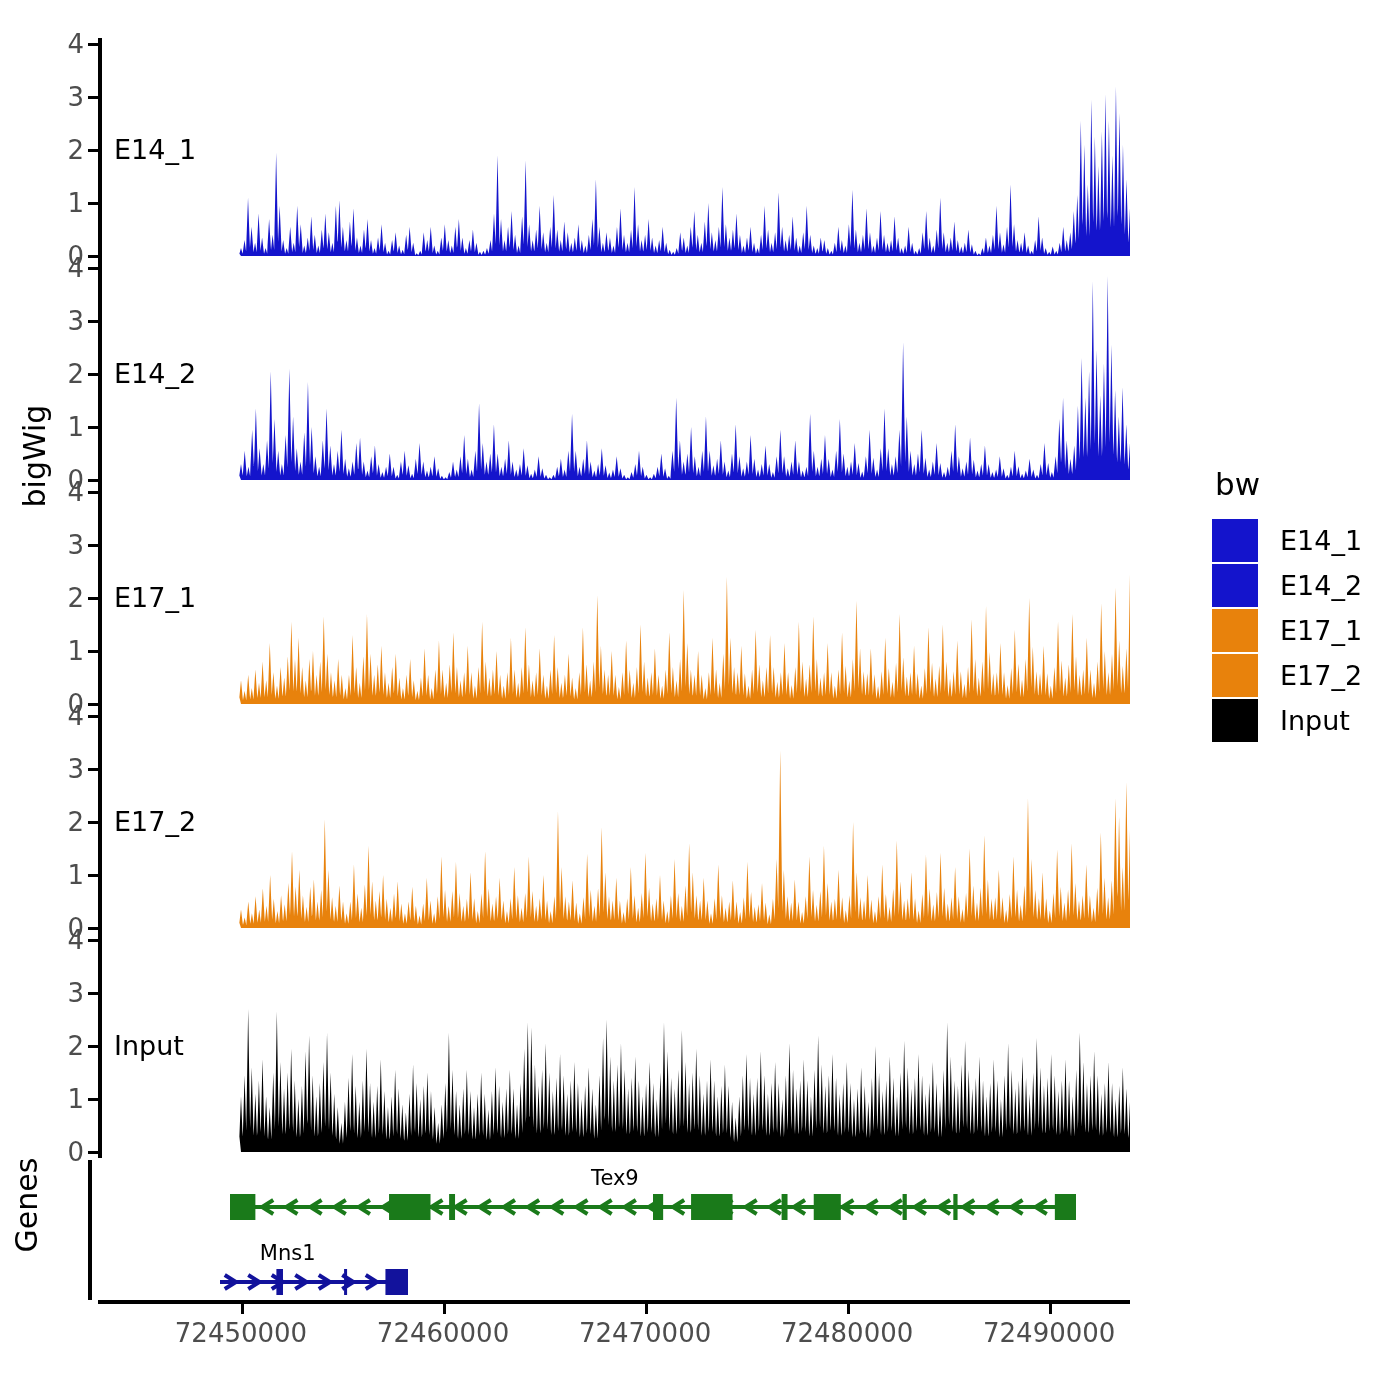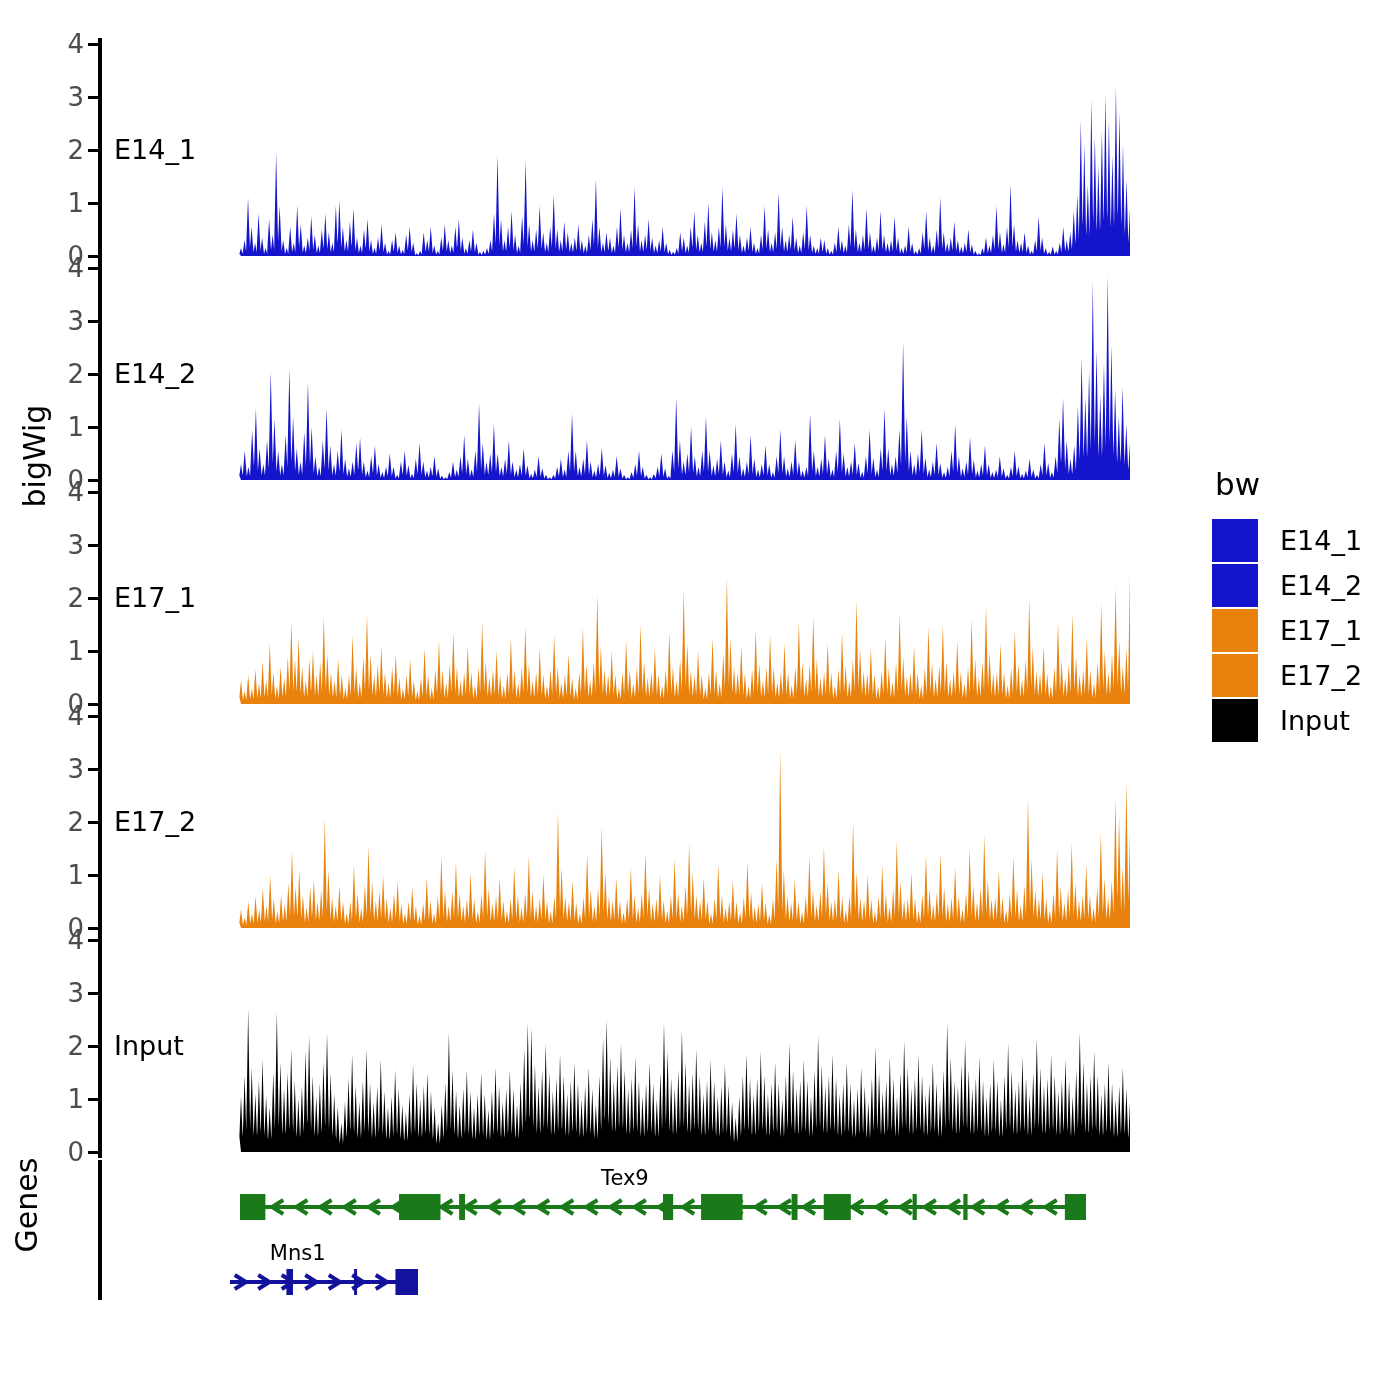--- a/index.html
+++ b/index.html
@@ -36,21 +36,21 @@
     font-size:26px;color:#4d4d4d;
     transform:translateY(-50%);white-space:nowrap;
   }
   .panel-label{
     position:absolute;font-size:27px;color:#000;white-space:nowrap;
   }
   .plotarea{position:absolute;left:4px;top:0;right:0;bottom:0;overflow:hidden;}
   .plotarea svg{display:block;position:absolute;left:0;top:0;}
 
   
-  #genes-panel{position:absolute;left:98px;top:1160px;width:1032px;height:140px;}
+  #genes-panel{position:absolute;left:88px;top:1160px;width:1032px;height:140px;}
   #genes-panel .panel-axis{height:140px;}
   .gene-row{position:absolute;left:4px;height:46px;}
   .gene-label{
     position:absolute;font-size:21px;color:#000;white-space:nowrap;
     transform:translateX(-50%);
   }
 
   
   #xaxis{position:absolute;left:98px;top:1300px;width:1032px;height:40px;}
   #xaxis .axisline{position:absolute;left:0;top:0;width:100%;height:4px;background:#000;}
@@ -241,20 +241,33 @@
             <rect x="56.4" y="4" width="6.580000000000005" height="26" fill="#12129c"></rect>
             <rect x="124.08000000000001" y="4" width="3" height="26" fill="#12129c"></rect>
             <rect x="165.44" y="4" width="22.560000000000002" height="26" fill="#12129c"></rect>
           </svg>
         </div>
       </div>
   <div class="gene-label" style="left: 526.93px; top: 6px;">Tex9</div>
       <div class="gene-label" style="left: 199.68px; top: 81px;">Mns1</div>
     </div>
 
+  <div id="xaxis">
+    <div class="axisline"></div>
+  <div class="xtick" style="left: 143px;"></div>
+      <div class="xticklabel" style="left: 143px;">72450000</div>
+      <div class="xtick" style="left: 345.045px;"></div>
+      <div class="xticklabel" style="left: 345.045px;">72460000</div>
+      <div class="xtick" style="left: 547.091px;"></div>
+      <div class="xticklabel" style="left: 547.091px;">72470000</div>
+      <div class="xtick" style="left: 749.136px;"></div>
+      <div class="xticklabel" style="left: 749.136px;">72480000</div>
+      <div class="xtick" style="left: 951.182px;"></div>
+      <div class="xticklabel" style="left: 951.182px;">72490000</div>
+    </div>
 
   <div id="legend">
     <div class="legend-title">bw</div>
     <div id="legend-rows">
         <div class="legend-row">
           <div class="legend-swatch" style="background: rgb(20, 20, 204);"></div>
           <div class="legend-text">E14_1</div>
         </div>
         <div class="legend-row">
           <div class="legend-swatch" style="background: rgb(20, 20, 204);"></div>

